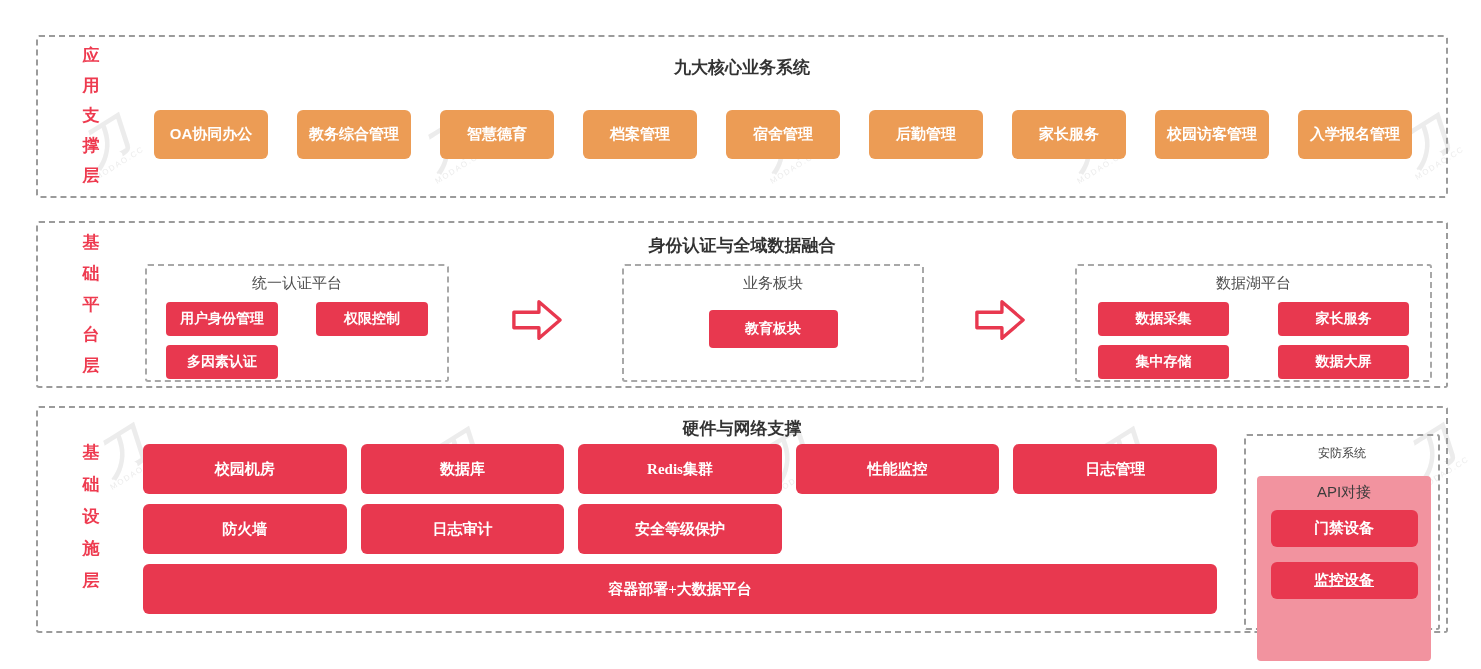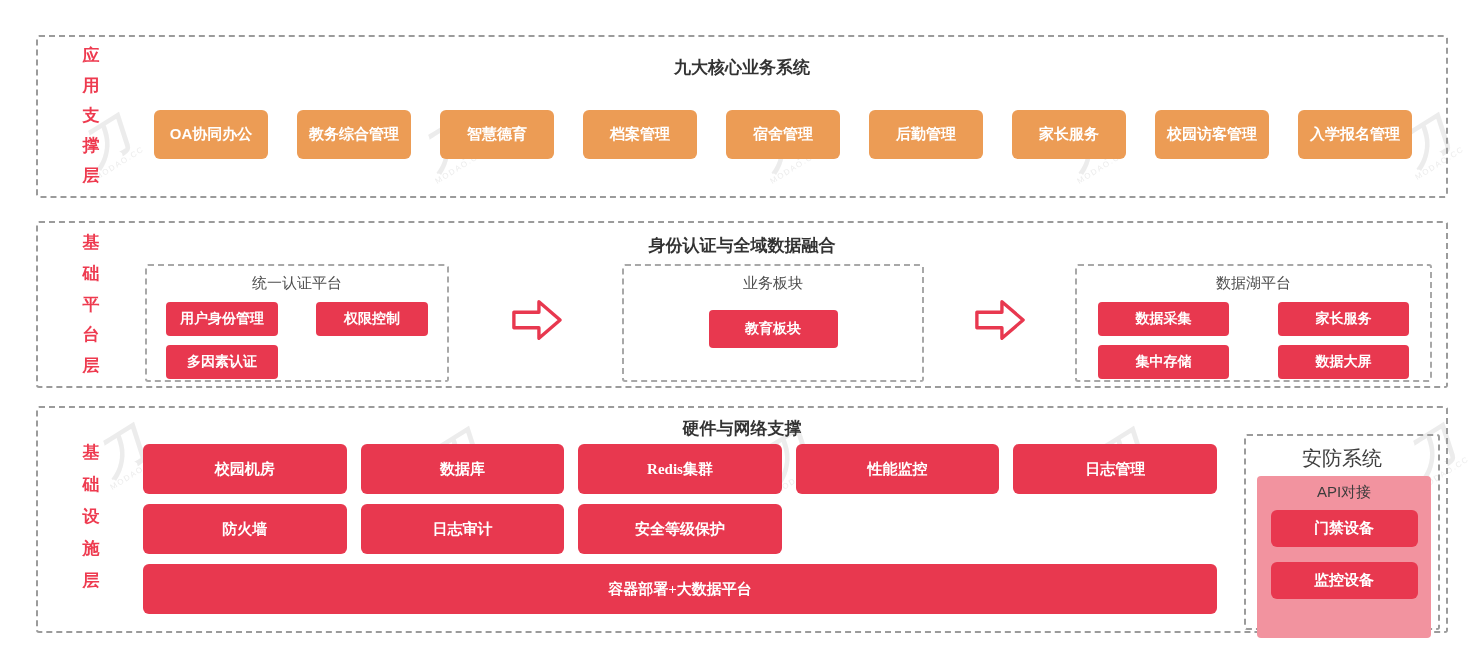--- a/index.html
+++ b/index.html
@@ -51,25 +51,25 @@
   .flow-arrow{position:absolute;width:52px;height:44px;}
   #arrow-1{left:473px;top:75px;}
   #arrow-2{left:936px;top:75px;}
 
   
   .infra-grid{position:absolute;left:105px;top:36px;width:1074px;display:grid;grid-template-columns:repeat(5,1fr);column-gap:14px;row-gap:10px;font-family:Liberation Serif, serif;}
   .infra-grid .btn{height:50px;}
   .infra-grid .wide{grid-column:1 / -1;}
 
   #security-box{position:absolute;left:1206px;top:26px;width:196px;height:196px;border:2px dashed #9b9b9b;border-radius:3px;box-sizing:border-box;}
-  .sec-title{text-align:center;font-size:20px;color:#3f3f3f;margin-top:9px;}
-  .pink-panel{position:absolute;left:11px;top:40px;width:174px;height:162px;background:#f2939f;border-radius:4px;box-sizing:border-box;}
+  .sec-title{text-align:center;font-size:12px;color:#3f3f3f;margin-top:9px;}
+  .pink-panel{position:absolute;left:11px;top:40px;width:174px;height:185px;background:#f2939f;border-radius:4px;box-sizing:border-box;}
   .pink-title{text-align:center;font-size:15px;color:#3c3c3c;margin-top:7px;}
   .pink-panel .btn{width:147px;height:37px;margin:8px auto;border-radius:6px;font-size:15px;background:#e8384f;}
-  .pink-panel .btn + .btn{margin-top:15px;}
+  .pink-panel .btn + .btn{margin-top:15px;text-decoration:underline;}
   .pink-panel .btn:first-of-type{margin-top:9px;}
 </style>
 </head>
 <body>
 
 <div class="canvas">
 
   <div class="wm" style="left:80px;top:118px;">
       <span class="wm-glyph">刀</span>
       <span class="wm-text">MODAO.CC</span>

